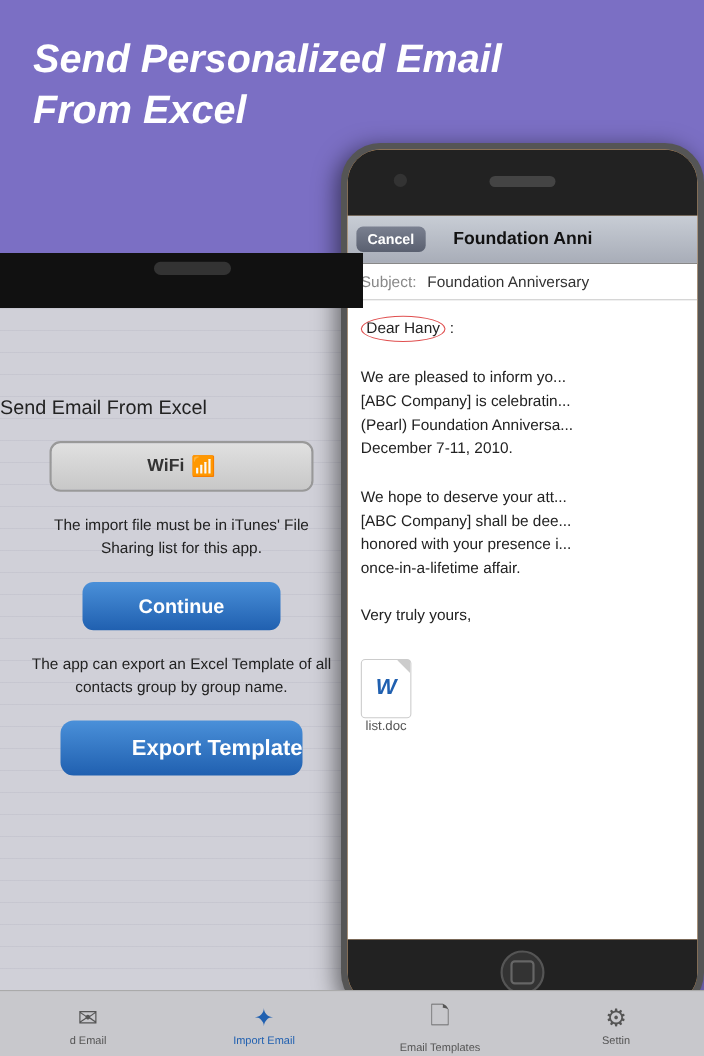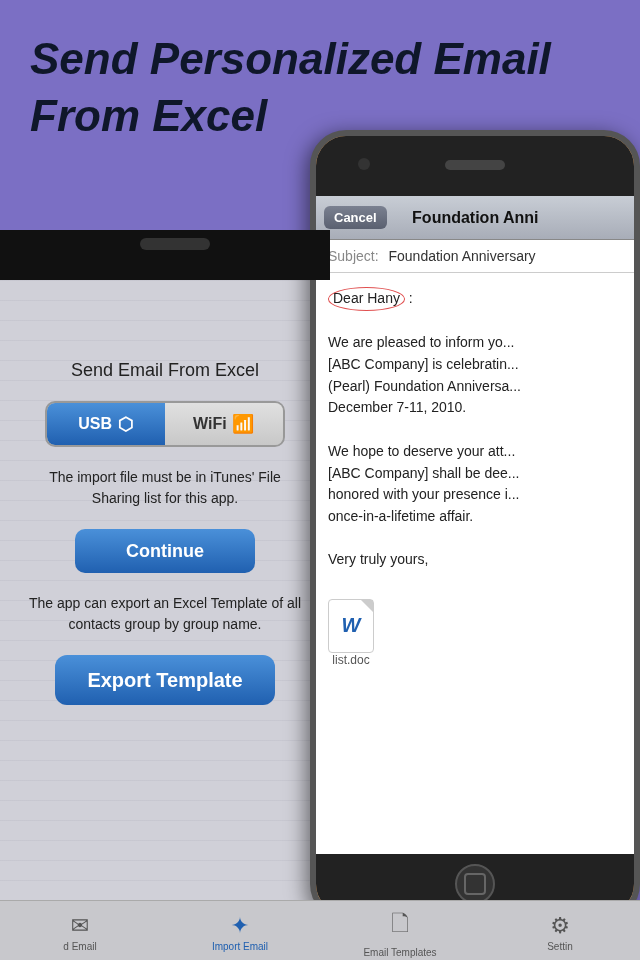--- a/index.html
+++ b/index.html
@@ -15,22 +15,22 @@
     
     .header-section {
       background: #7b6fc4;
       width: 100%;
       height: 230px;
       position: absolute;
       top: 0; left: 0;
       z-index: 1;
     }
     .header-title {
-      color: #0f172a;
-      font-size: 44px;
+      color: #ffffff;
+      font-size: 36px;
       font-style: italic;
       font-weight: bold;
       padding: 30px 30px 0 30px;
       line-height: 1.3;
     }
 
     
     .left-phone-top {
       position: absolute;
       top: 230px;
@@ -63,21 +63,21 @@
       background-image: repeating-linear-gradient(
         0deg,
         transparent,
         transparent 19px,
         rgba(160,160,175,0.35) 20px
       );
       z-index: 3;
     }
 
     .send-email-title {
-      text-align: center;
+      text-align: left;
       font-size: 18px;
       color: #222;
       margin-top: 80px;
       margin-bottom: 20px;
       font-weight: normal;
     }
 
     
     .toggle-container {
       display: flex;
@@ -160,21 +160,21 @@
       margin: 0 auto 20px auto;
       width: 220px;
       height: 50px;
       background: linear-gradient(to bottom, #4a90d9, #2060b0);
       border-radius: 12px;
       border: none;
       color: white;
       font-size: 20px;
       font-weight: bold;
       cursor: pointer;
-      text-align: center;
+      text-align: right;
       line-height: 50px;
     }
 
     
     .tab-bar {
       position: absolute;
       bottom: 0;
       left: 0;
       width: 640px;
       height: 60px;
@@ -391,24 +391,20 @@
   </div>
 </div>
 
 <div class="left-phone-top"></div>
 <div class="left-phone-speaker"></div>
 
 <div class="left-phone-content">
   <div class="send-email-title">Send Email From Excel</div>
 
   <div class="toggle-container">
-    <div class="toggle-usb">
-      <span>USB</span>
-      <span class="usb-icon">⬡</span>
-    </div>
     <div class="toggle-wifi">
       <span>WiFi</span>
       <span class="wifi-icon">📶</span>
     </div>
   </div>
 
   <div class="description-text">The import file must be in iTunes' File Sharing list for this app.</div>
 
   <div class="continue-btn">Continue</div>
 

